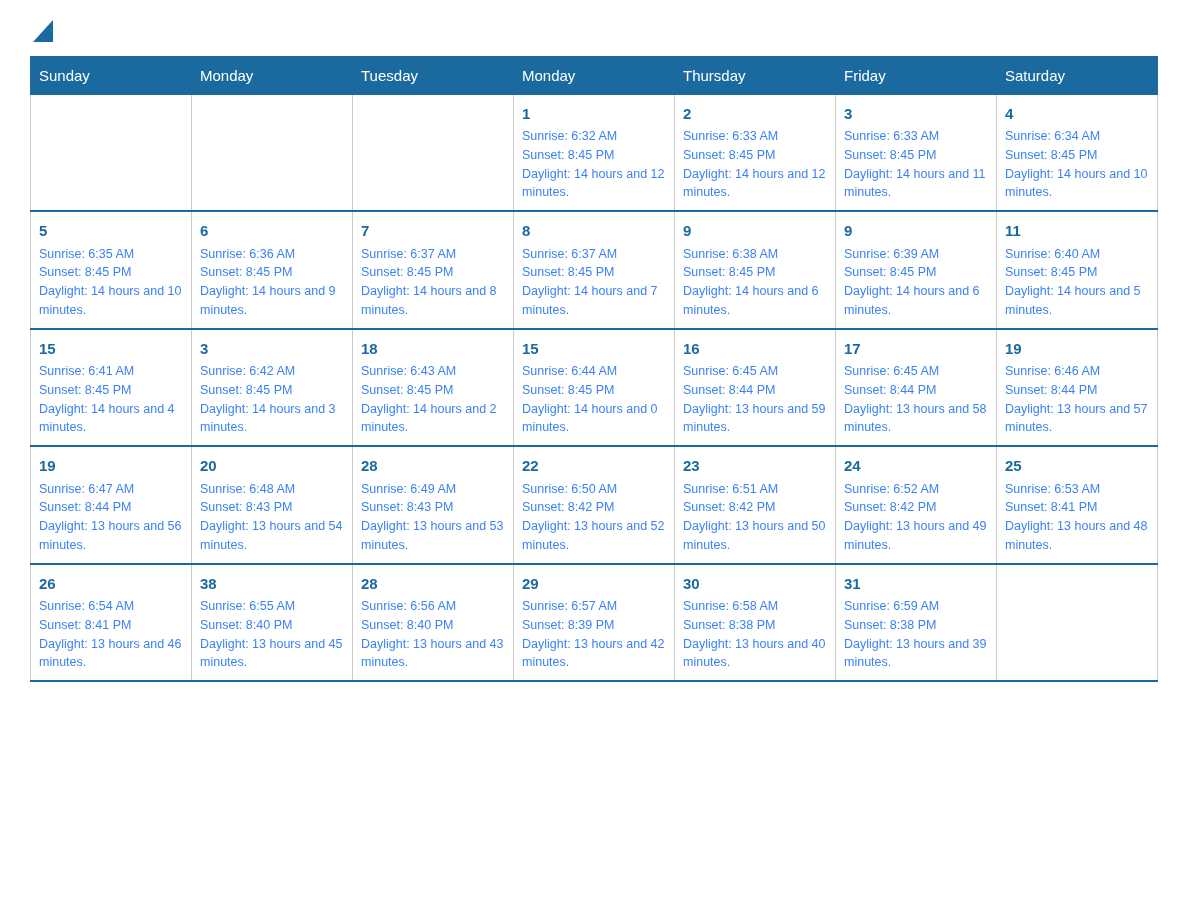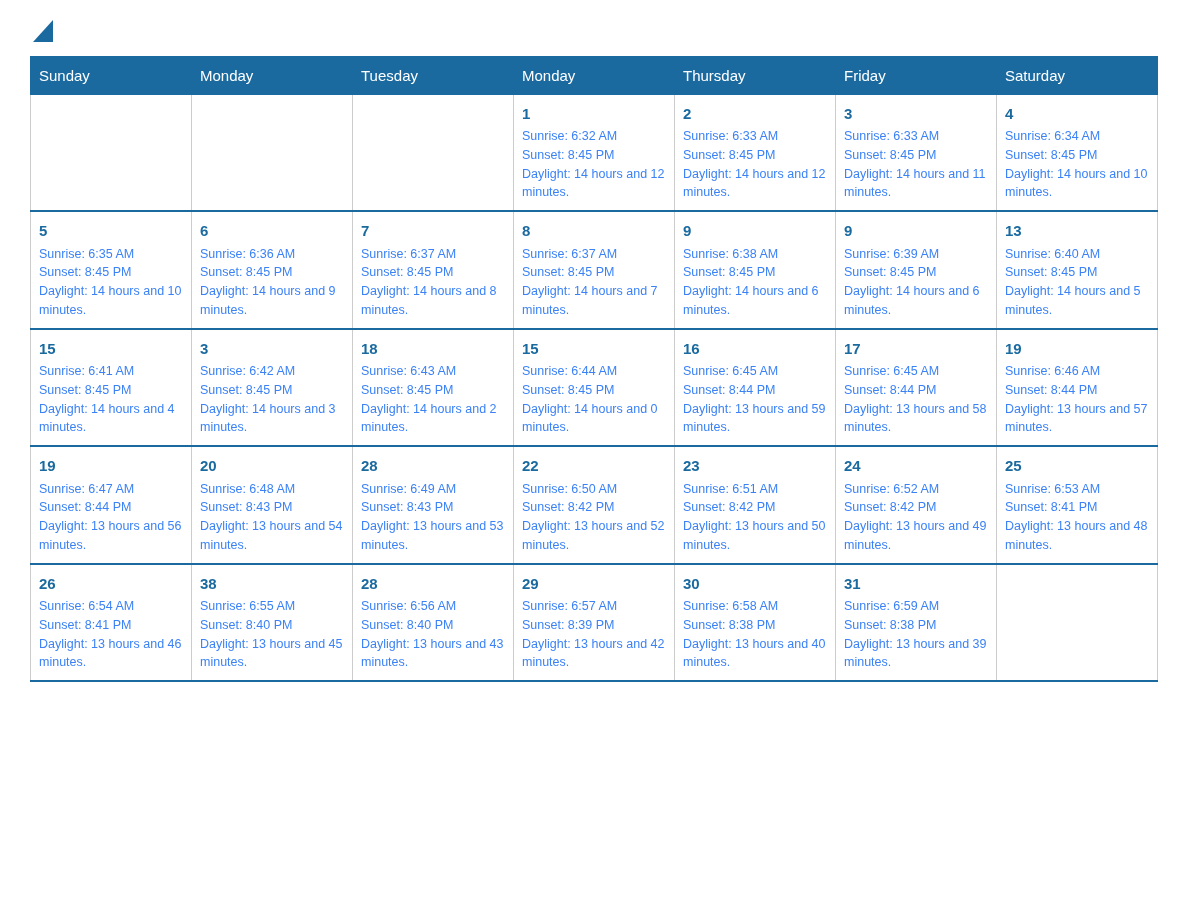--- a/index.html
+++ b/index.html
@@ -164,21 +164,21 @@
         </td>
         <td>
           <span class="day-number">9</span>
           <div class="sun-info">Sunrise: 6:38 AM<br>Sunset: 8:45 PM<br>Daylight: 14 hours and 6 minutes.</div>
         </td>
         <td>
           <span class="day-number">9</span>
           <div class="sun-info">Sunrise: 6:39 AM<br>Sunset: 8:45 PM<br>Daylight: 14 hours and 6 minutes.</div>
         </td>
         <td>
-          <span class="day-number">13</span>
+          <span class="day-number">11</span>
           <div class="sun-info">Sunrise: 6:40 AM<br>Sunset: 8:45 PM<br>Daylight: 14 hours and 5 minutes.</div>
         </td>
       </tr>
       <tr>
         <td>
           <span class="day-number">15</span>
           <div class="sun-info">Sunrise: 6:41 AM<br>Sunset: 8:45 PM<br>Daylight: 14 hours and 4 minutes.</div>
         </td>
         <td>
           <span class="day-number">3</span>

